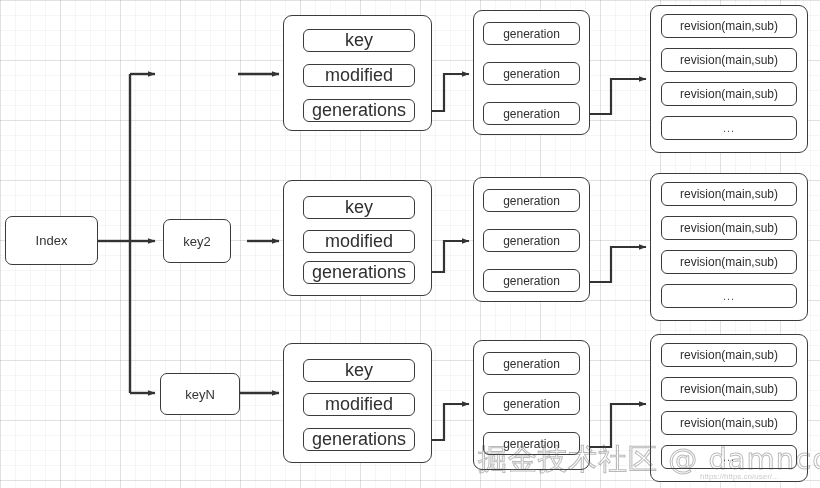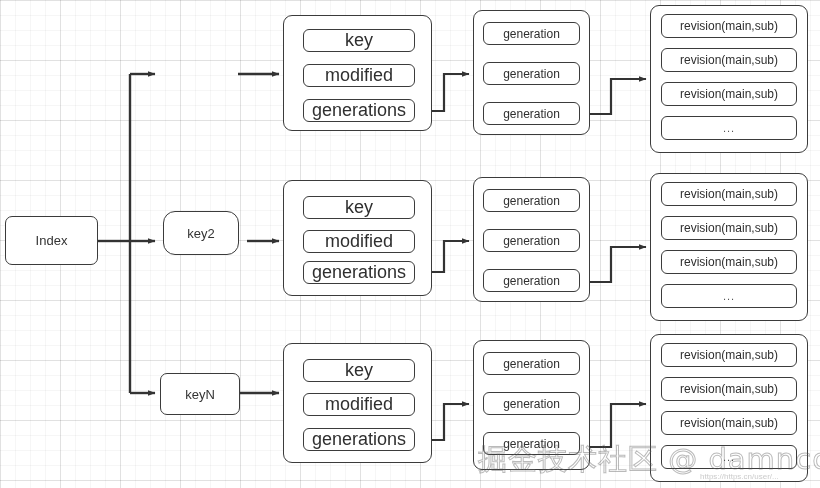--- a/index.html
+++ b/index.html
@@ -112,21 +112,21 @@
 
     <g stroke="#333333" stroke-width="2.2" fill="none" marker-end="url(#arrow)">
       <path d="M580,114 L611,114 L611,79 L646,79"></path>
       <path d="M580,282 L611,282 L611,247 L646,247"></path>
       <path d="M580,447 L611,447 L611,404 L646,404"></path>
     </g>
   </svg>
 
   <div class="node" style="left:5px;top:216px;width:93px;height:49px;">Index</div>
 
-  <div class="node" style="left:163px;top:211px;width:76px;height:44px;border-radius:12px;">key2</div>
+  <div class="node" style="left:163px;top:219px;width:68px;height:44px;">key2</div>
   <div class="node" style="left:160px;top:373px;width:80px;height:42px;">keyN</div>
 
   <div class="container" style="left:283px;top:15px;width:149px;height:116px;"></div>
   <div class="row" style="left:303px;top:29px;width:112px;height:23px;">key</div>
   <div class="row" style="left:303px;top:64px;width:112px;height:23px;">modified</div>
   <div class="row" style="left:303px;top:99px;width:112px;height:23px;">generations</div>
 
   <div class="container" style="left:473px;top:10px;width:117px;height:125px;"></div>
   <div class="row small" style="left:483px;top:22px;width:97px;height:23px;">generation</div>
   <div class="row small" style="left:483px;top:62px;width:97px;height:23px;">generation</div>

